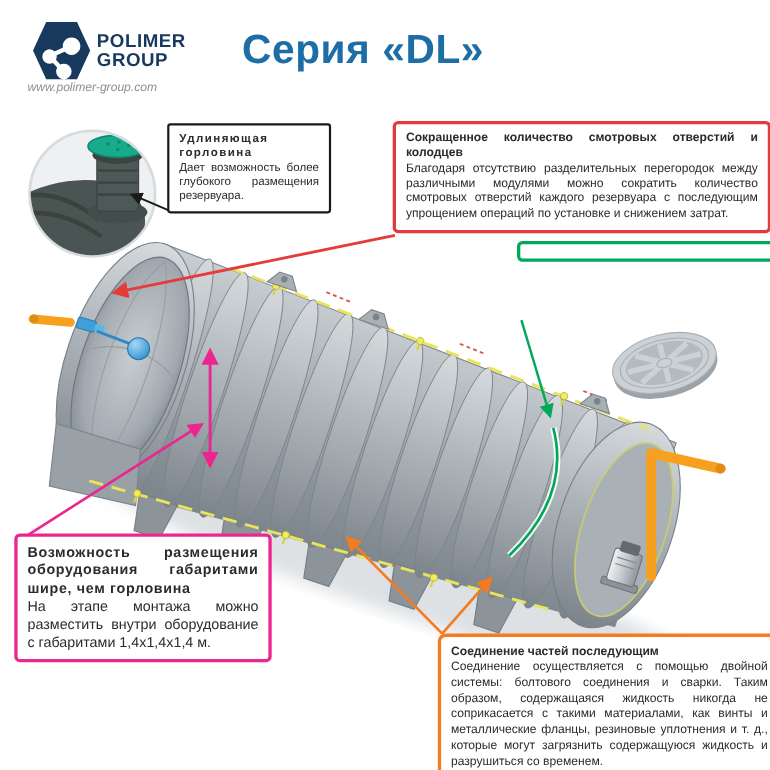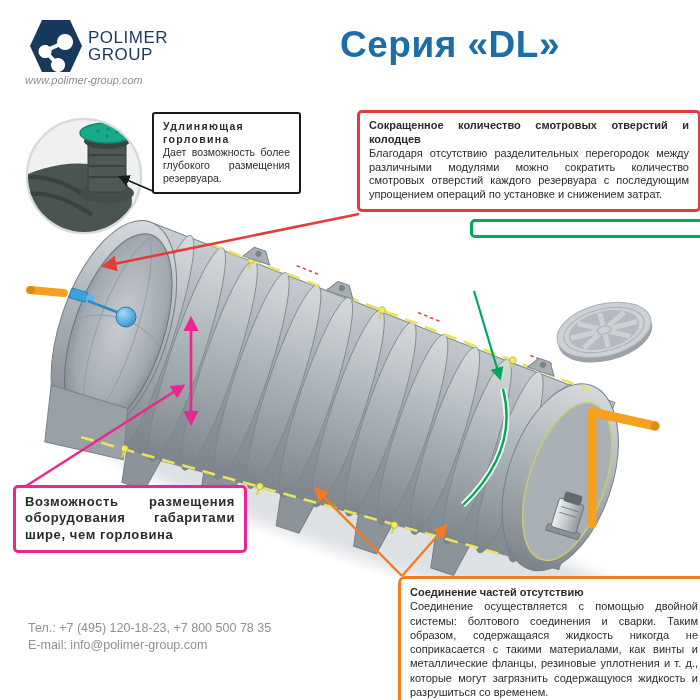--- a/index.html
+++ b/index.html
@@ -1,24 +1,24 @@
 <!DOCTYPE html>
 <html style="--title-blue: #1d6da6; --logo-navy: #17395e; --callout-black: #1a1a1a; --callout-red: #e03c3c; --callout-green: #00a859; --callout-magenta: #ec268f; --callout-orange: #f47b20; --seam-yellow: #e9e45a; --pipe-orange: #f6a01d; --float-blue: #3f9fd8; --tank-gray: #9aa2a8;"><head>
 <meta charset="utf-8">
 <style>
   html,body{margin:0;padding:0;background:#fff;}
   #canvas{position:relative;width:700px;height:700px;background:#fff;overflow:hidden;
           font-family:"Liberation Sans","DejaVu Sans",sans-serif;}
   #illustration{position:absolute;left:0;top:0;z-index:1;}
   
   #logo{position:absolute;left:25px;top:18px;z-index:3;}
-  #logo-text{position:absolute;left:88px;top:29px;font-weight:normal;font-size:17px;line-height:17px;
+  #logo-text{position:absolute;left:88px;top:29px;font-weight:bold;font-size:17px;line-height:17px;
              letter-spacing:.5px;color:var(--logo-navy,#17395e);}
   #logo-site{position:absolute;left:25px;top:74px;font-size:11px;color:#8b8f92;z-index:3;font-style:italic;}
-  #page-title{position:absolute;left:220px;top:24px;width:340px;text-align:right;z-index:3;
+  #page-title{position:absolute;left:220px;top:24px;width:340px;text-align:left;z-index:3;
               font-size:37px;font-weight:bold;color:var(--title-blue,#1d6da6);letter-spacing:.5px;}
   
   .callout{position:absolute;z-index:2;background:#fff;border-radius:5px;color:#2b2b2b;
            text-align:justify;padding:6px 9px 7px;}
   .callout .ct{font-weight:bold;display:block;}
   #box-neck{left:152px;top:112px;width:127px;border:2px solid var(--callout-black,#1a1a1a);
             border-radius:3px;font-size:10.5px;line-height:1.24;}
   #box-neck .ct{letter-spacing:1.3px;}
   #box-openings{left:357px;top:110px;width:320px;border:3px solid var(--callout-red,#e03c3c);
                 font-size:11px;line-height:1.26;}
@@ -278,25 +278,22 @@
   <div class="callout" id="box-openings">
     <span class="ct">Сокращенное количество смотровых отверстий и колодцев</span>
     <span>Благодаря отсутствию разделительных перегородок между различными модулями можно сократить количество смотровых отверстий каждого резервуара с последующим упрощением операций по установке и снижением затрат.</span>
   </div>
 
   <div class="callout" id="box-partition">
   </div>
 
   <div class="callout" id="box-equipment">
     <span class="ct">Возможность размещения оборудования габаритами шире, чем горловина</span>
+    <span>На этапе монтажа можно разместить внутри оборудование с габаритами 1,4х1,4х1,4 м.</span>
   </div>
 
   <div class="callout" id="box-connection">
-    <span class="ct">Соединение частей отсутствию</span>
+    <span class="ct">Соединение частей последующим</span>
     <span>Соединение осуществляется с помощью двойной системы: болтового соединения и сварки. Таким образом, содержащаяся жидкость никогда не соприкасается с такими материалами, как винты и металлические фланцы, резиновые уплотнения и т. д., которые могут загрязнить содержащуюся жидкость и разрушиться со временем.</span>
   </div>
 
-  <div id="contacts">
-    <div>Тел.: +7 (495) 120-18-23, +7 800 500 78 35</div>
-    <div>E-mail: info@polimer-group.com</div>
-  </div>
 
 </div>
 
 </body></html>

